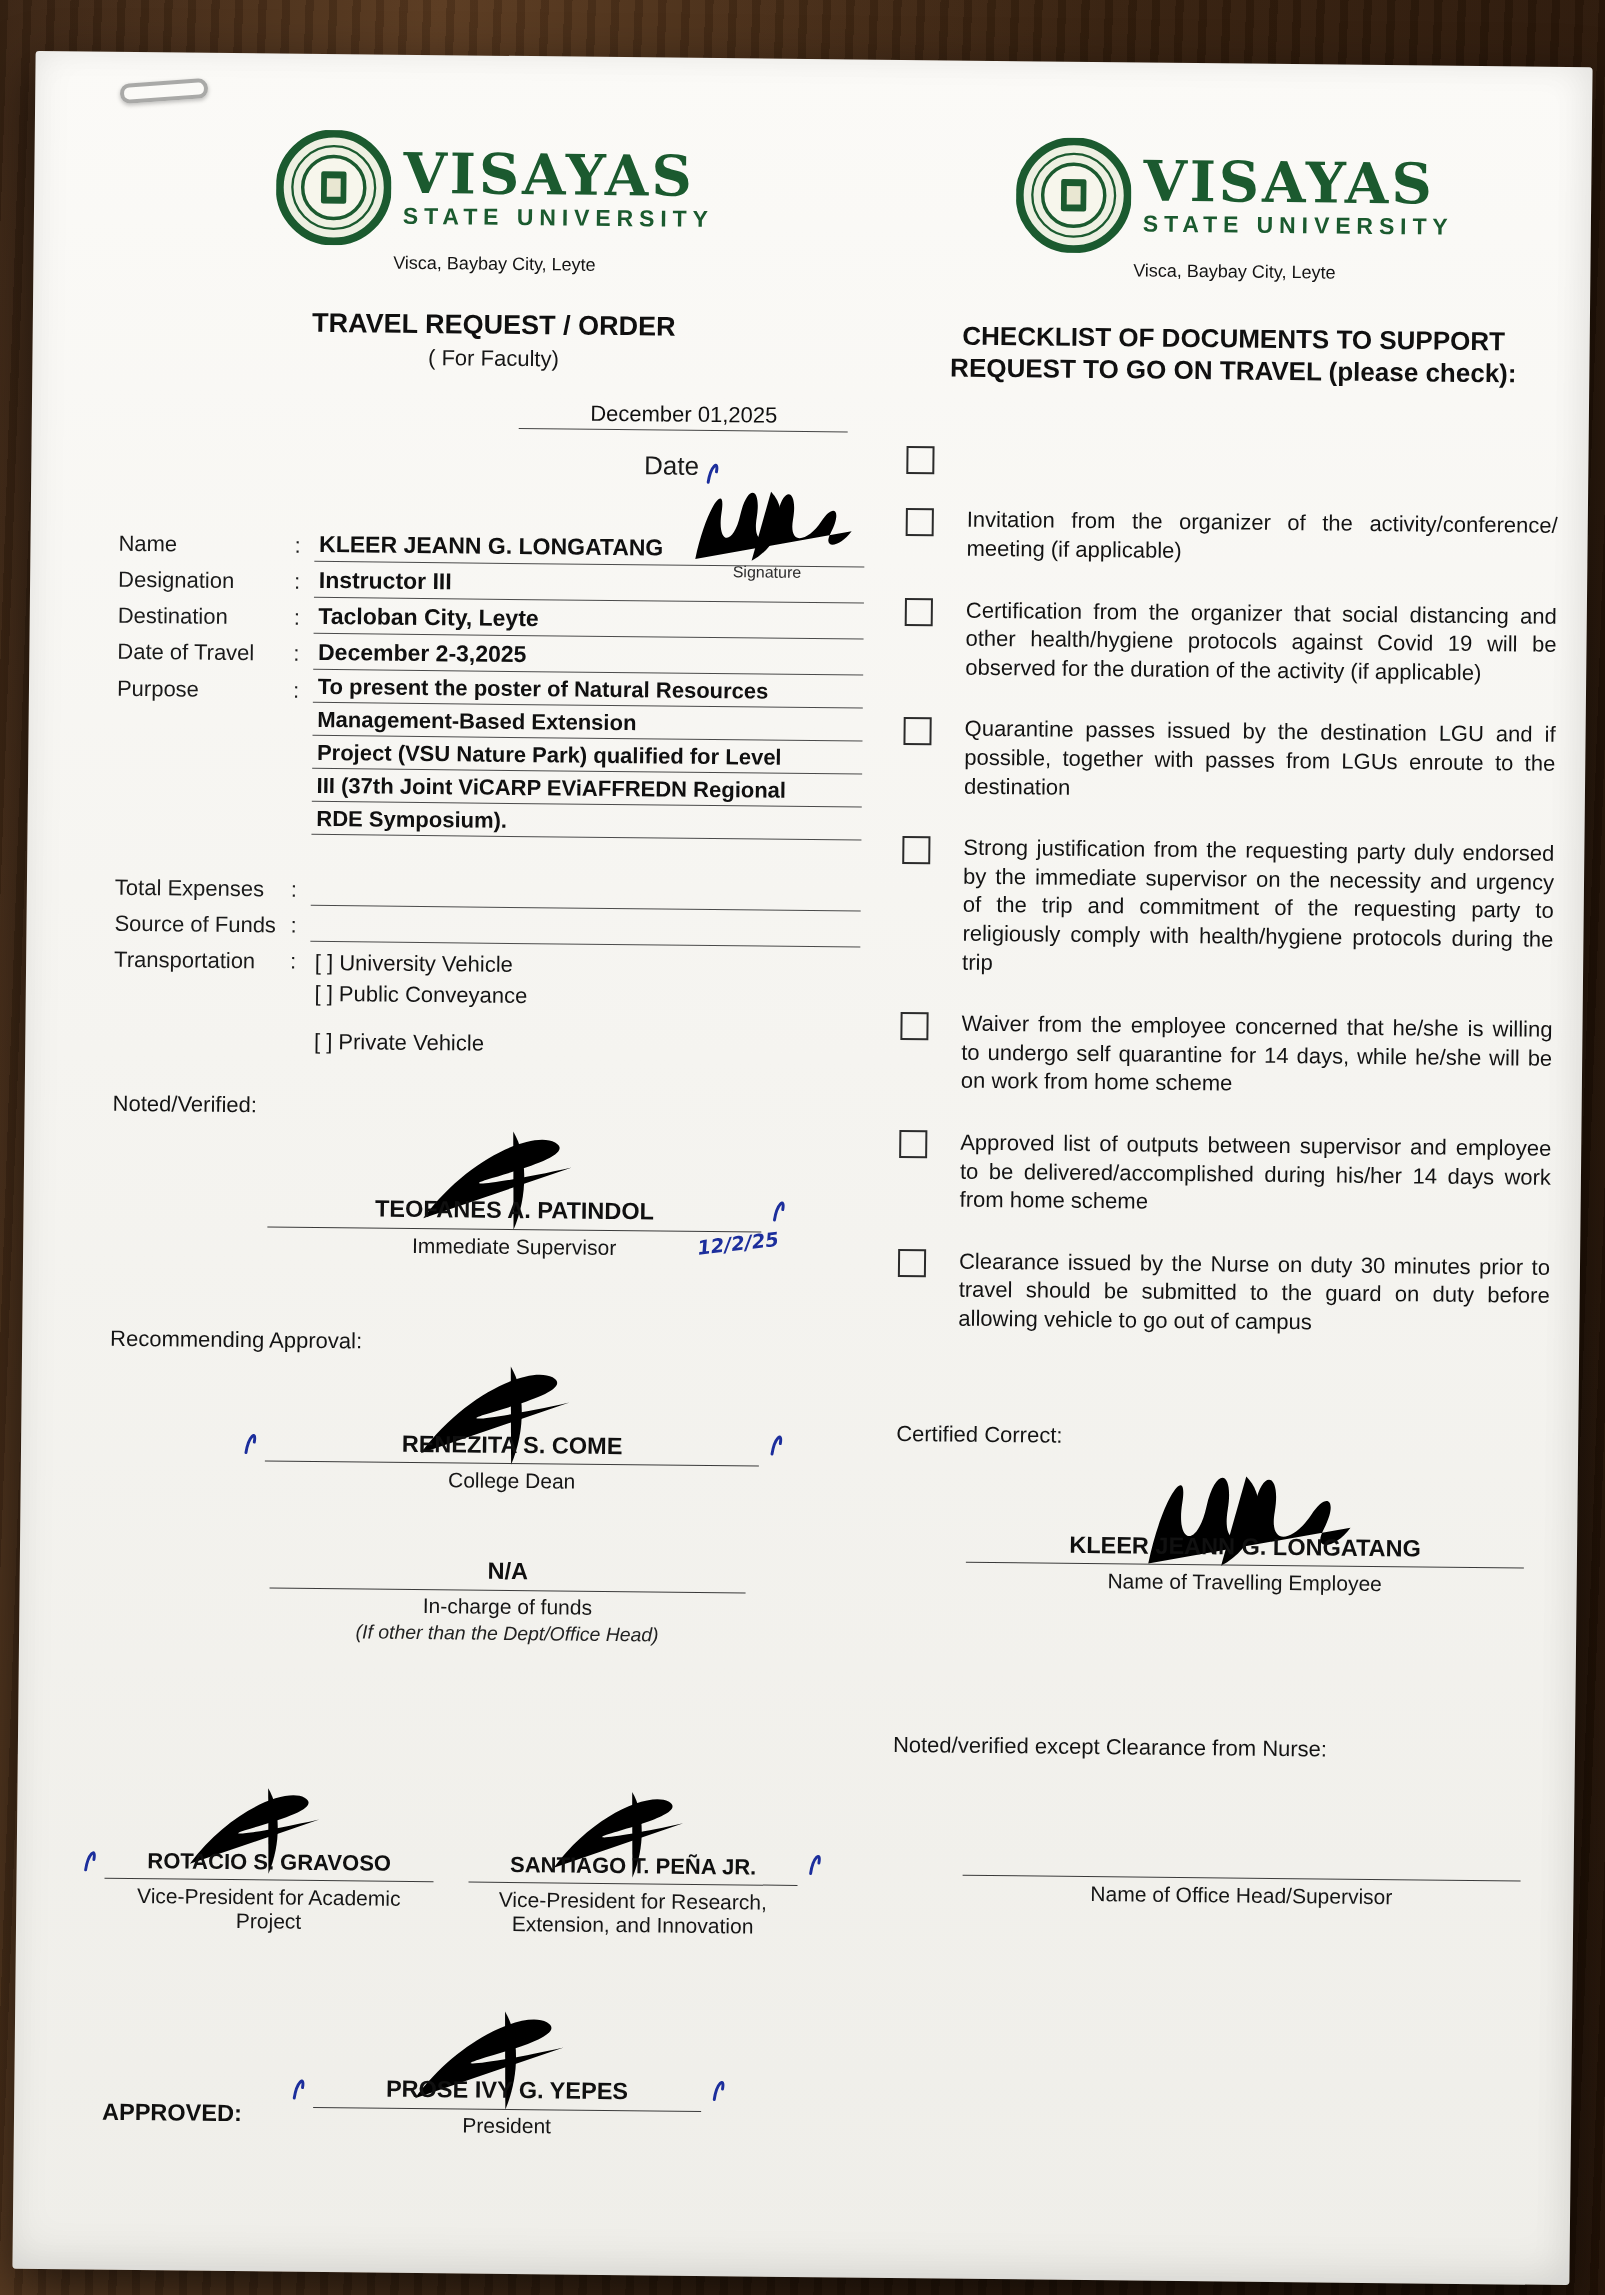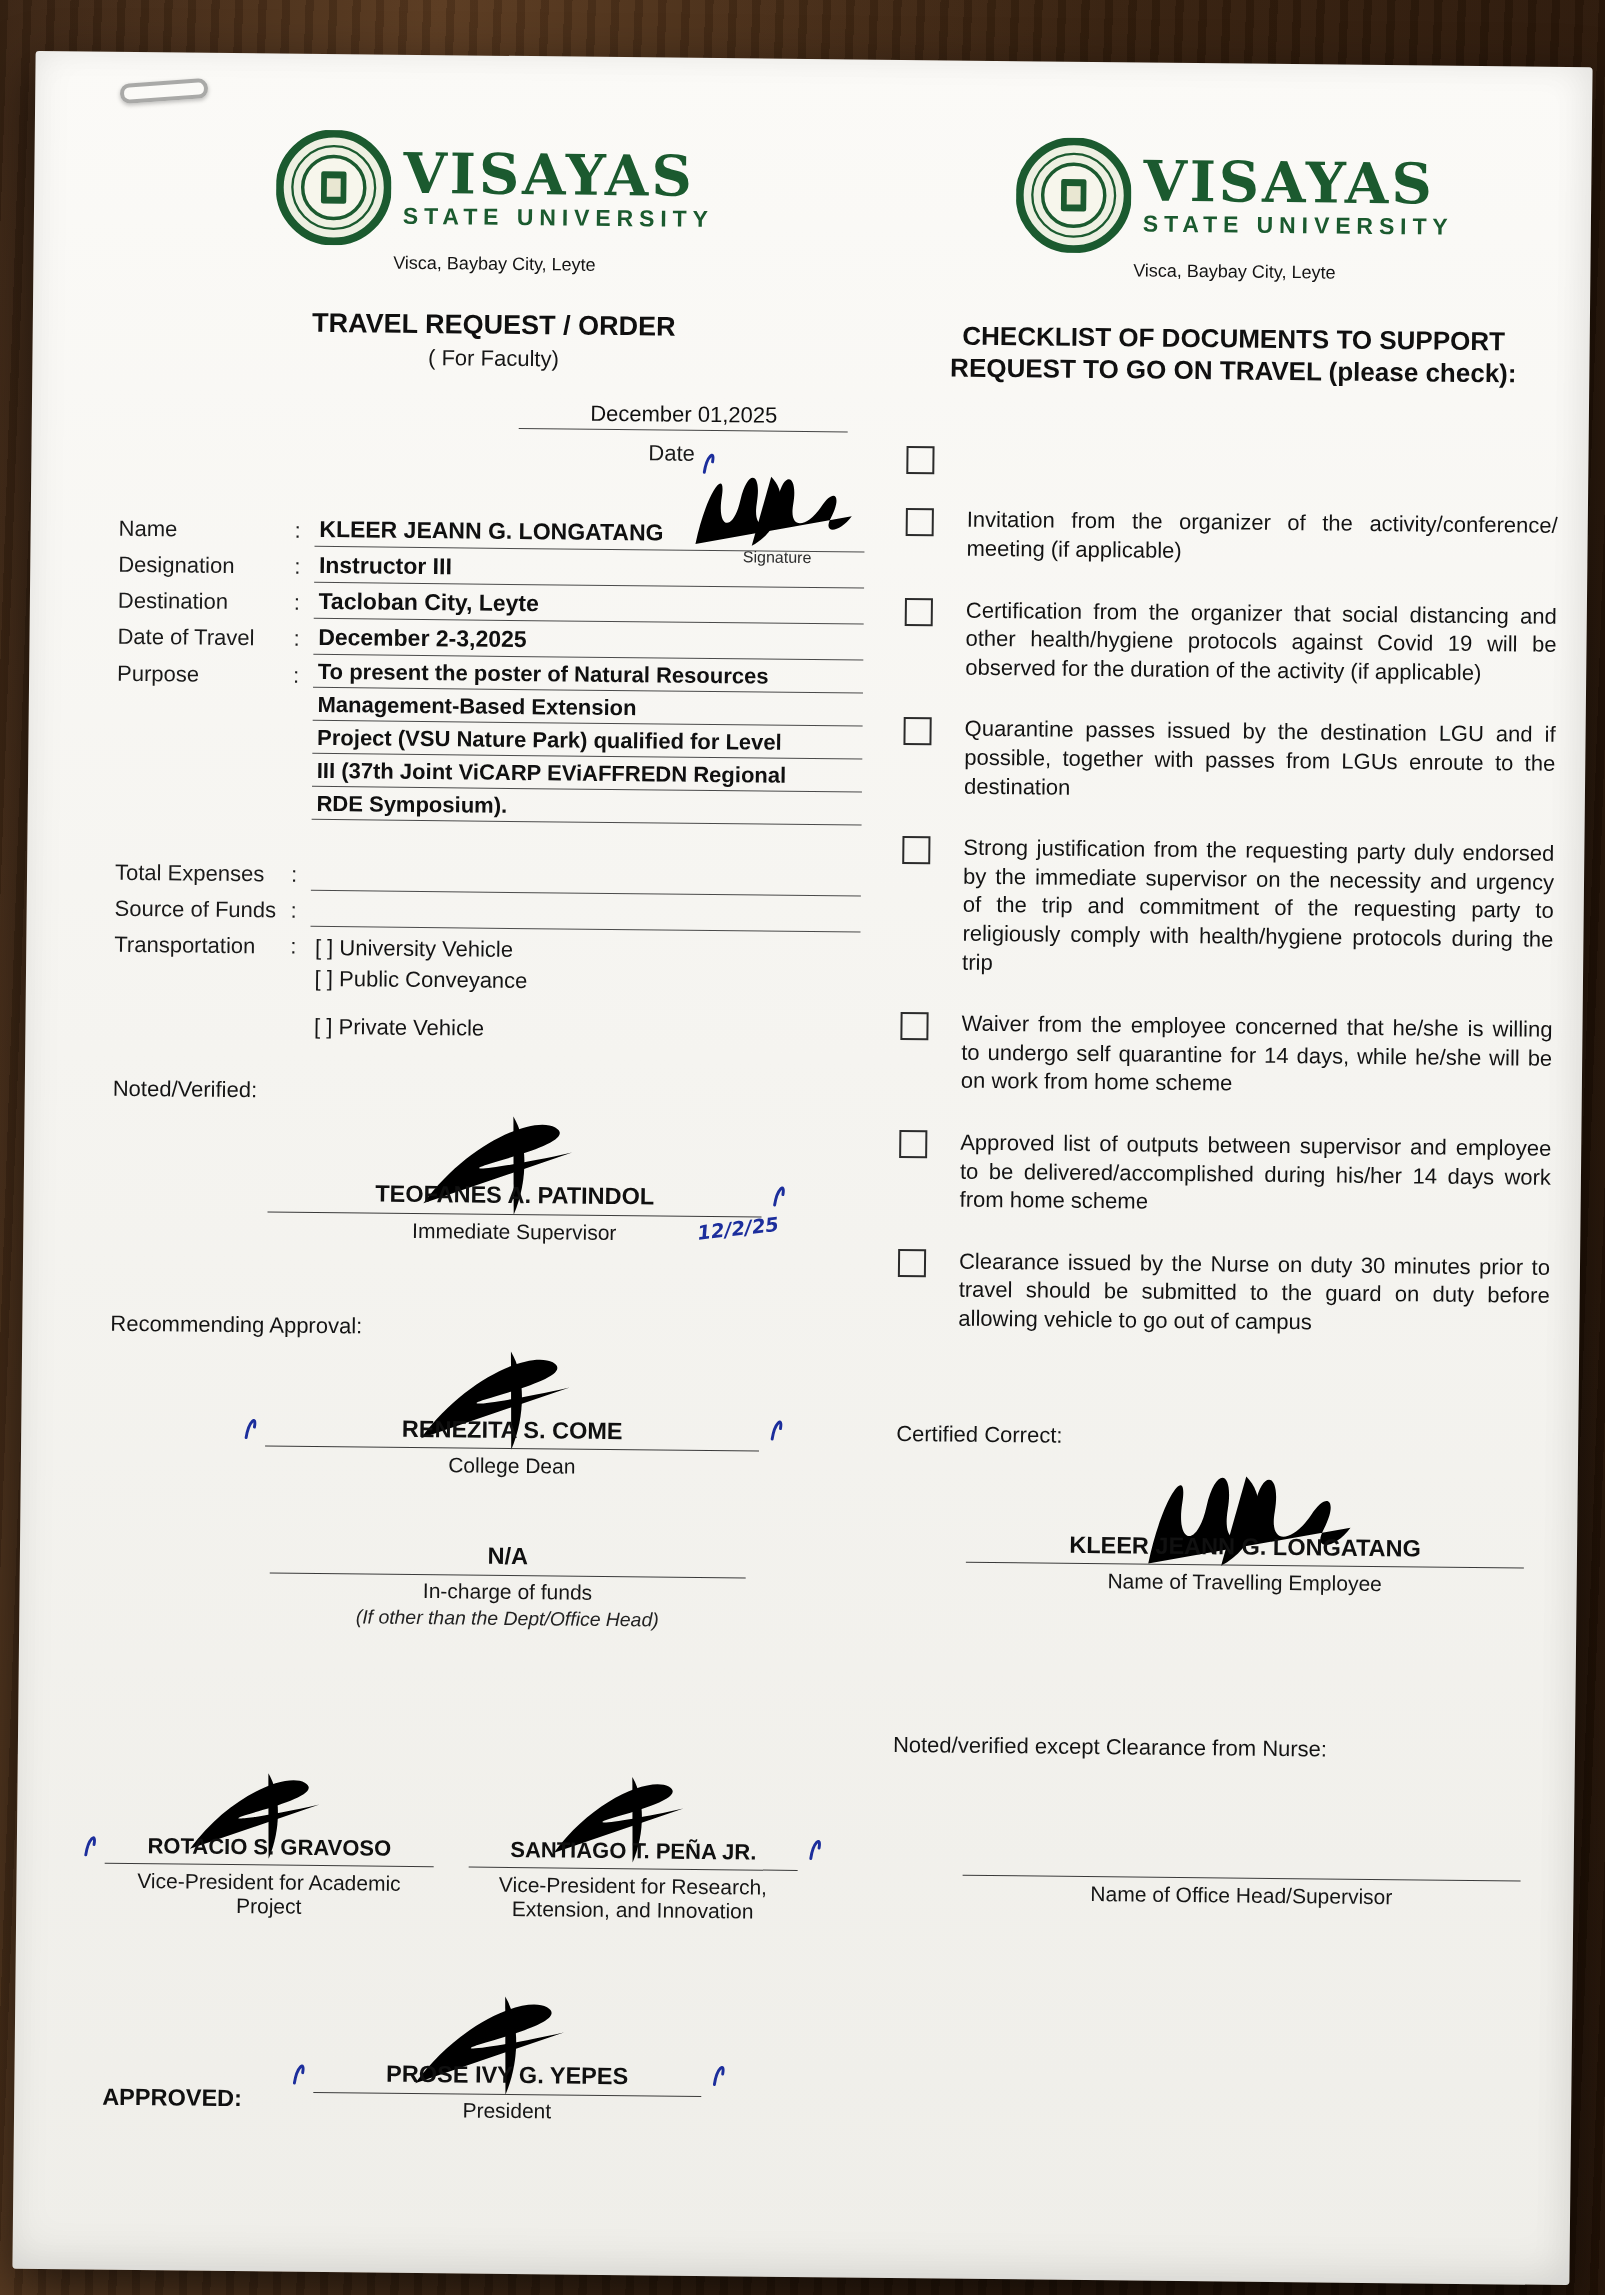--- a/index.html
+++ b/index.html
@@ -46,36 +46,36 @@
   .wordmark-sub { font-family: "Liberation Sans", sans-serif; font-weight: 700; font-size: 23px; letter-spacing: 5.9px; color: #1b5a2f; margin-top: 2.4px; }
   .hdr-address { font-size: 18px; color: #141414; margin-top: 7px; }
 
   
   .l-title { text-align: center; margin-top: 35px; }
   .l-title .t1 { font-size: 27px; font-weight: 700; color: #101010; }
   .l-title .t2 { font-size: 22px; color: #161616; margin-top: 4.7px; }
 
   .date-block { width: 329px; margin: 28px 17.6px 0 auto; text-align: center; }
   .date-value { font-size: 22px; color: #101010; border-bottom: 1.5px solid #444; padding-bottom: 2.4px; }
-  .date-label { font-size: 22px; color: #1a1a1a; margin-top: 10px; position: relative; display: inline-block; padding-right: 23.5px; }
+  .date-label { font-size: 26px; color: #1a1a1a; margin-top: 20px; position: relative; display: inline-block; padding-right: 23.5px; }
   .date-label .tick { position: absolute; right: 0; top: 1.2px; }
 
   .fields { margin-top: 48px; }
   .frow { display: flex; align-items: flex-end; min-height: 36px; position: relative; }
   .flabel { width: 176px; flex: none; font-size: 22px; color: #1a1a1a; padding-bottom: 3.5px; }
   .fcolon { width: 20px; flex: none; font-size: 22px; color: #1a1a1a; padding-bottom: 3.5px; }
   .fvalue { flex: 1; font-size: 23px; font-weight: 700; color: #101010; border-bottom: 1.5px solid #4a4a4a; padding: 0 3.5px 2.9px 4.7px; min-height: 31px; }
   .fvalue.plain { font-weight: 400; border-bottom: none; }
   .purpose-lines { flex: 1; }
   .purpose-lines .pline { display: block; font-size: 22px; font-weight: 700; color: #101010; border-bottom: 1.5px solid #4a4a4a; padding: 3.5px 3.5px 2.4px 4.7px; min-height: 33px; }
   .opt { font-size: 22px; color: #141414; padding: 2.9px 0 2.9px 4.7px; }
   .opt-indent { margin-left: 196px; }
   .gap28 { height: 16.5px; }
 
-  .sig-label { position: absolute; right: 53px; top: 33px; font-size: 16px; color: #2c2c2c; }
+  .sig-label { position: absolute; right: 63px; top: 33px; font-size: 16px; color: #2c2c2c; }
   .sig-name-svg { position: absolute; right: 5.9px; top: -59px; width: 176px; height: 100px; z-index: 3; }
 
   .sec-label { font-size: 22px; color: #141414; }
   .mt60 { margin-top: 35px; } .mt110 { margin-top: 65px; } .mt120 { margin-top: 71px; } .mt230 { margin-top: 135px; }
 
   .sigblock { position: relative; }
   .sigblock .sig-exec { display: block; margin: 0 auto -42px auto; width: 223px; height: 118px; }
   .name-line { border-bottom: 1.5px solid #3a3a3a; text-align: center; font-size: 23.5px; font-weight: 700; color: #101010; padding: 0 5.9px 4.7px 5.9px; position: relative; }
   .name-line .tick-before { position: absolute; left: -26px; bottom: 3.5px; }
   .name-line .tick-after  { position: absolute; right: -27px; bottom: 7px; }

